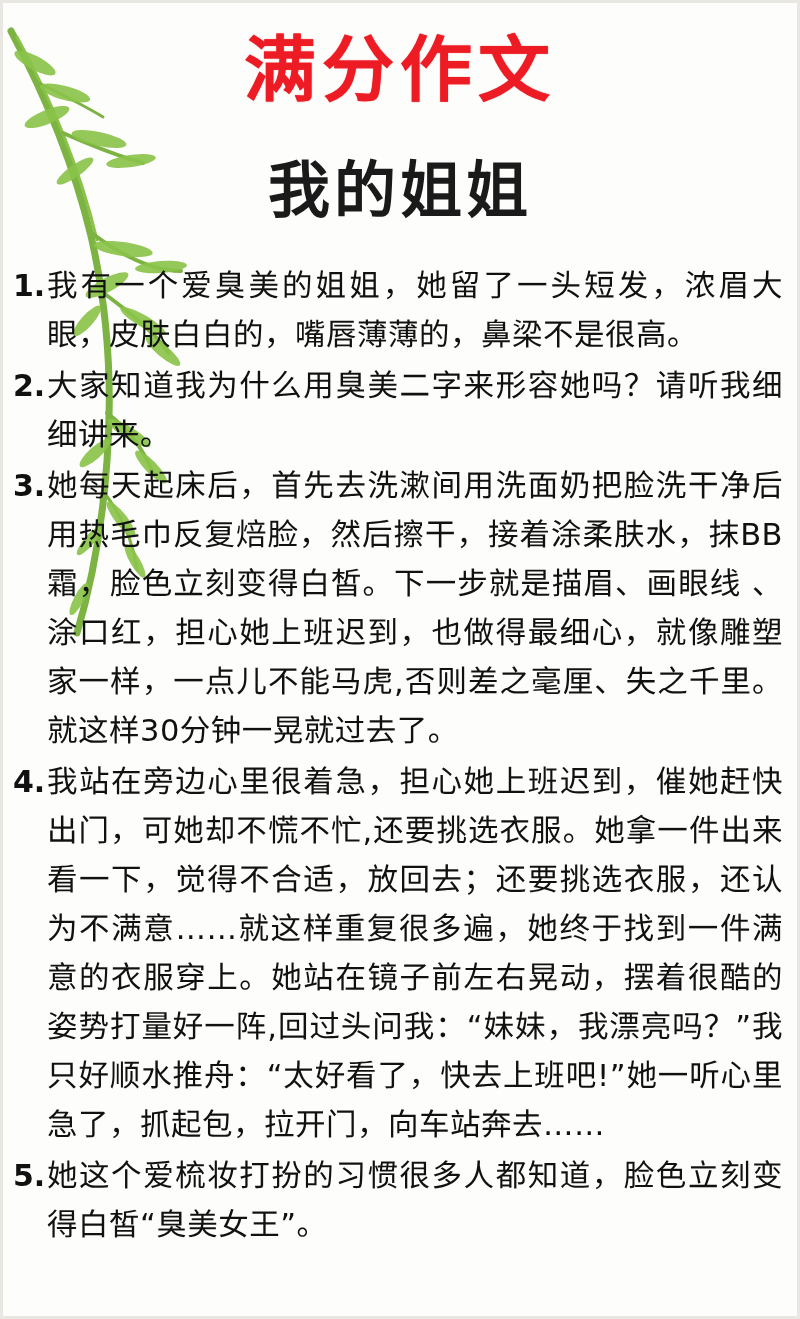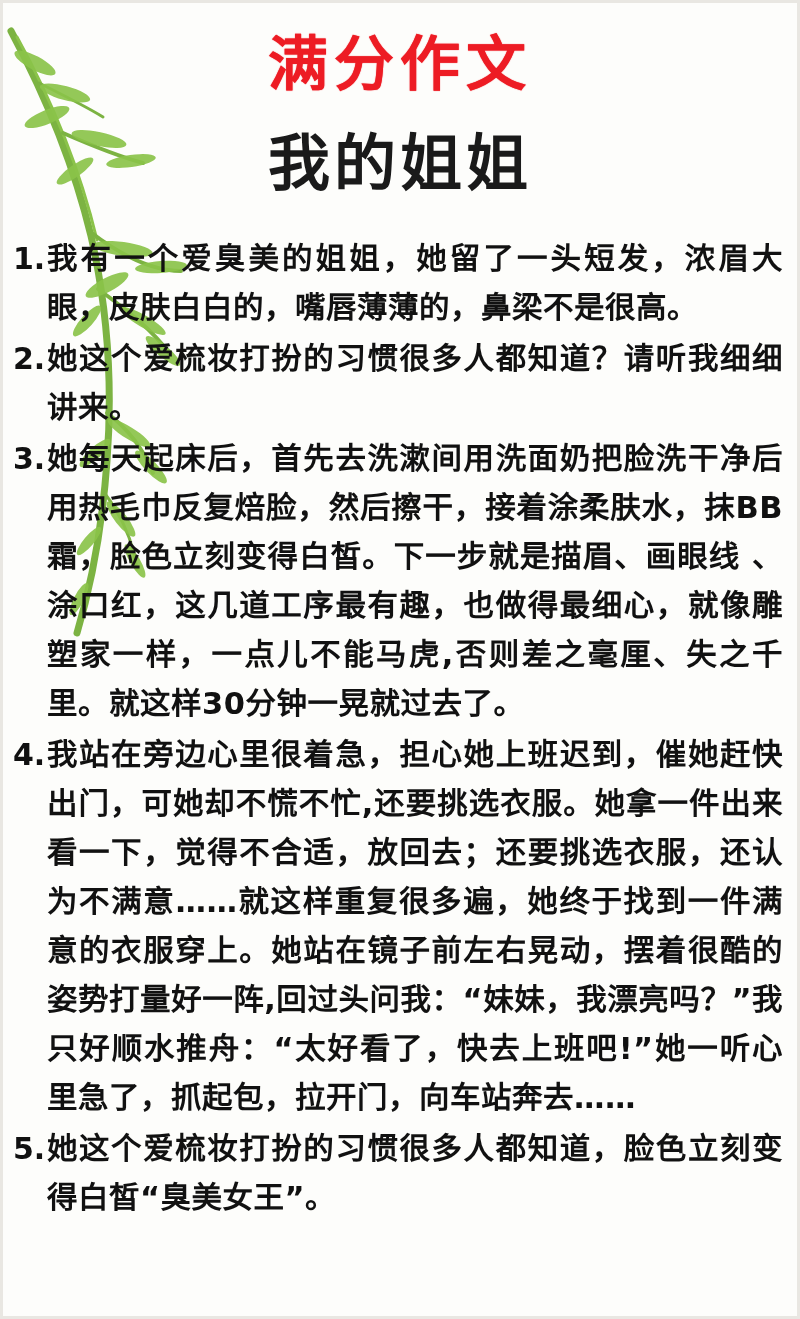--- a/index.html
+++ b/index.html
@@ -37,36 +37,36 @@
 
   .title-block {
     position: relative;
     z-index: 2;
     padding-top: 30px;
     text-align: center;
   }
 
   .main-title {
     font-family: "DejaVu Sans", "Liberation Sans", sans-serif;
-    font-size: 60px;
+    font-size: 72px;
     font-weight: bold;
     color: #ed1c24;
     letter-spacing: 6px;
     line-height: 1.05;
     margin: 0;
     text-shadow: 0 0 1px #ed1c24;
   }
 
   .sub-title {
     font-family: "DejaVu Sans", "Liberation Sans", sans-serif;
     font-size: 62px;
     font-weight: bold;
     color: #1a1a1a;
     letter-spacing: 4px;
-    margin: 34px 0 0 0;
+    margin: 48px 0 0 0;
     line-height: 1.1;
   }
 
   .article {
     position: relative;
     z-index: 2;
     margin: 36px 14px 0 10px;
   }
 
   .para {
@@ -82,21 +82,21 @@
     color: #111;
     line-height: 49px;
     width: 34px;
     text-align: left;
     font-family: "DejaVu Sans", "Liberation Sans", sans-serif;
   }
 
   .para-text {
     flex: 1 1 auto;
     font-size: 30.5px;
-    font-weight: bold;
+    font-weight: normal;
     color: #111;
     line-height: 49px;
     letter-spacing: 0.5px;
     text-align: justify;
     font-family: "DejaVu Sans", "Liberation Sans", sans-serif;
   }
 </style>
 </head>
 <body>
 
@@ -143,26 +143,26 @@
 
   <div class="article">
 
     <div class="para">
       <span class="para-num">1.</span>
       <span class="para-text">我有一个爱臭美的姐姐，她留了一头短发，浓眉大眼，皮肤白白的，嘴唇薄薄的，鼻梁不是很高。</span>
     </div>
 
     <div class="para">
       <span class="para-num">2.</span>
-      <span class="para-text">她这个爱梳妆打扮的习惯很多人都知道？请听我细细讲来。</span>
+      <span class="para-text">大家知道我为什么用臭美二字来形容她吗？请听我细细讲来。</span>
     </div>
 
     <div class="para">
       <span class="para-num">3.</span>
-      <span class="para-text">她每天起床后，首先去洗漱间用洗面奶把脸洗干净后用热毛巾反复焙脸，然后擦干，接着涂柔肤水，抹BB霜，脸色立刻变得白皙。下一步就是描眉、画眼线 、涂口红，这几道工序最有趣，也做得最细心，就像雕塑家一样，一点儿不能马虎,否则差之毫厘、失之千里。就这样30分钟一晃就过去了。</span>
+      <span class="para-text">她每天起床后，首先去洗漱间用洗面奶把脸洗干净后用热毛巾反复焙脸，然后擦干，接着涂柔肤水，抹BB霜，脸色立刻变得白皙。下一步就是描眉、画眼线 、涂口红，担心她上班迟到，也做得最细心，就像雕塑家一样，一点儿不能马虎,否则差之毫厘、失之千里。就这样30分钟一晃就过去了。</span>
     </div>
 
     <div class="para">
       <span class="para-num">4.</span>
       <span class="para-text">我站在旁边心里很着急，担心她上班迟到，催她赶快出门，可她却不慌不忙,还要挑选衣服。她拿一件出来看一下，觉得不合适，放回去；还要挑选衣服，还认为不满意……就这样重复很多遍，她终于找到一件满意的衣服穿上。她站在镜子前左右晃动，摆着很酷的姿势打量好一阵,回过头问我：“妹妹，我漂亮吗？”我只好顺水推舟：“太好看了，快去上班吧!”她一听心里急了，抓起包，拉开门，向车站奔去……</span>
     </div>
 
     <div class="para">
       <span class="para-num">5.</span>
       <span class="para-text">她这个爱梳妆打扮的习惯很多人都知道，脸色立刻变得白皙“臭美女王”。</span>

